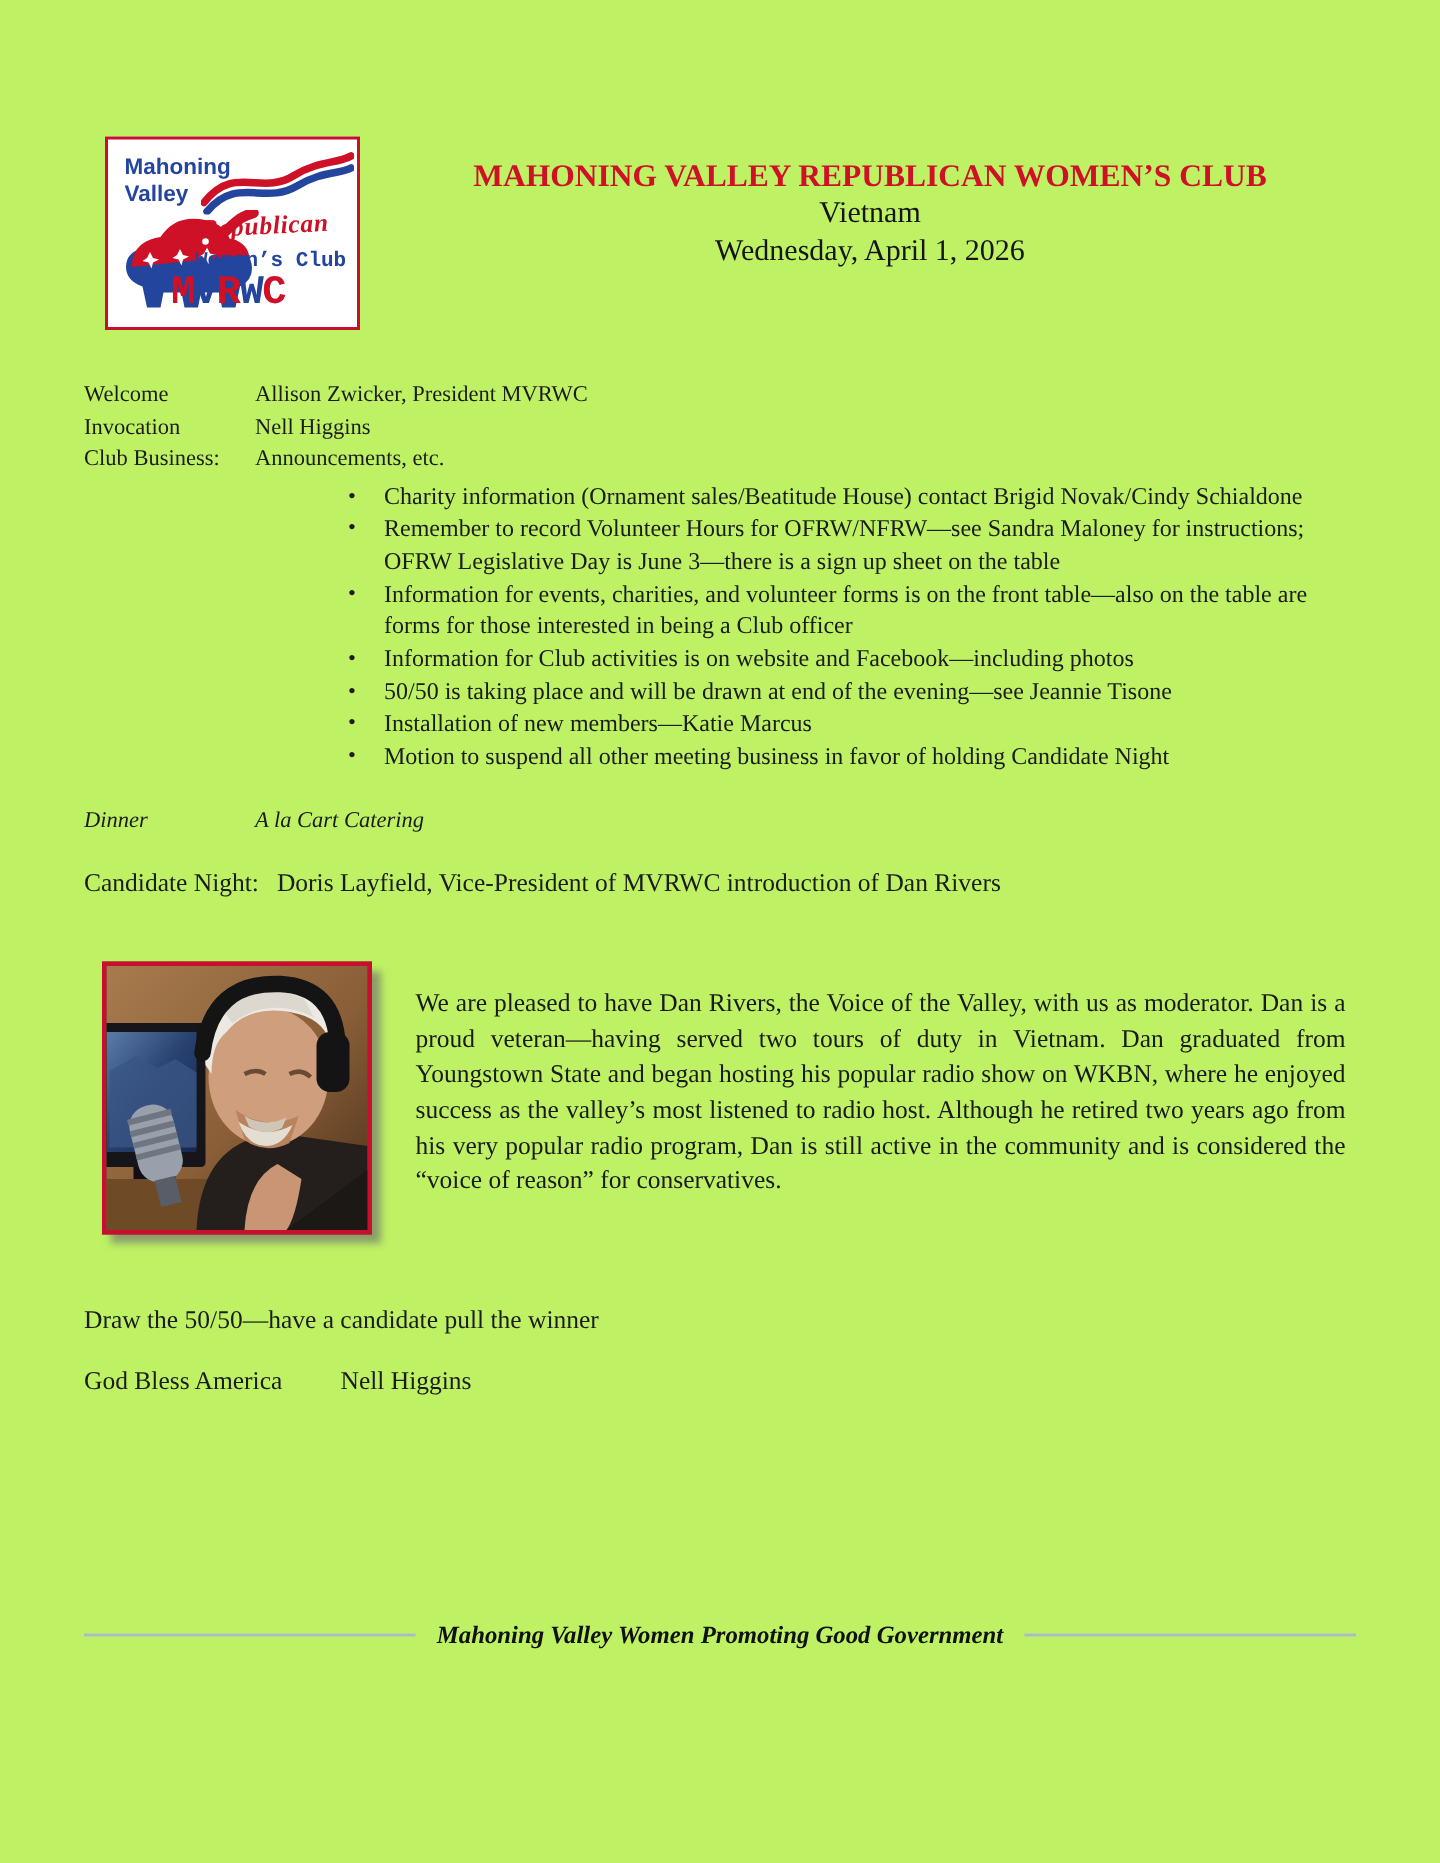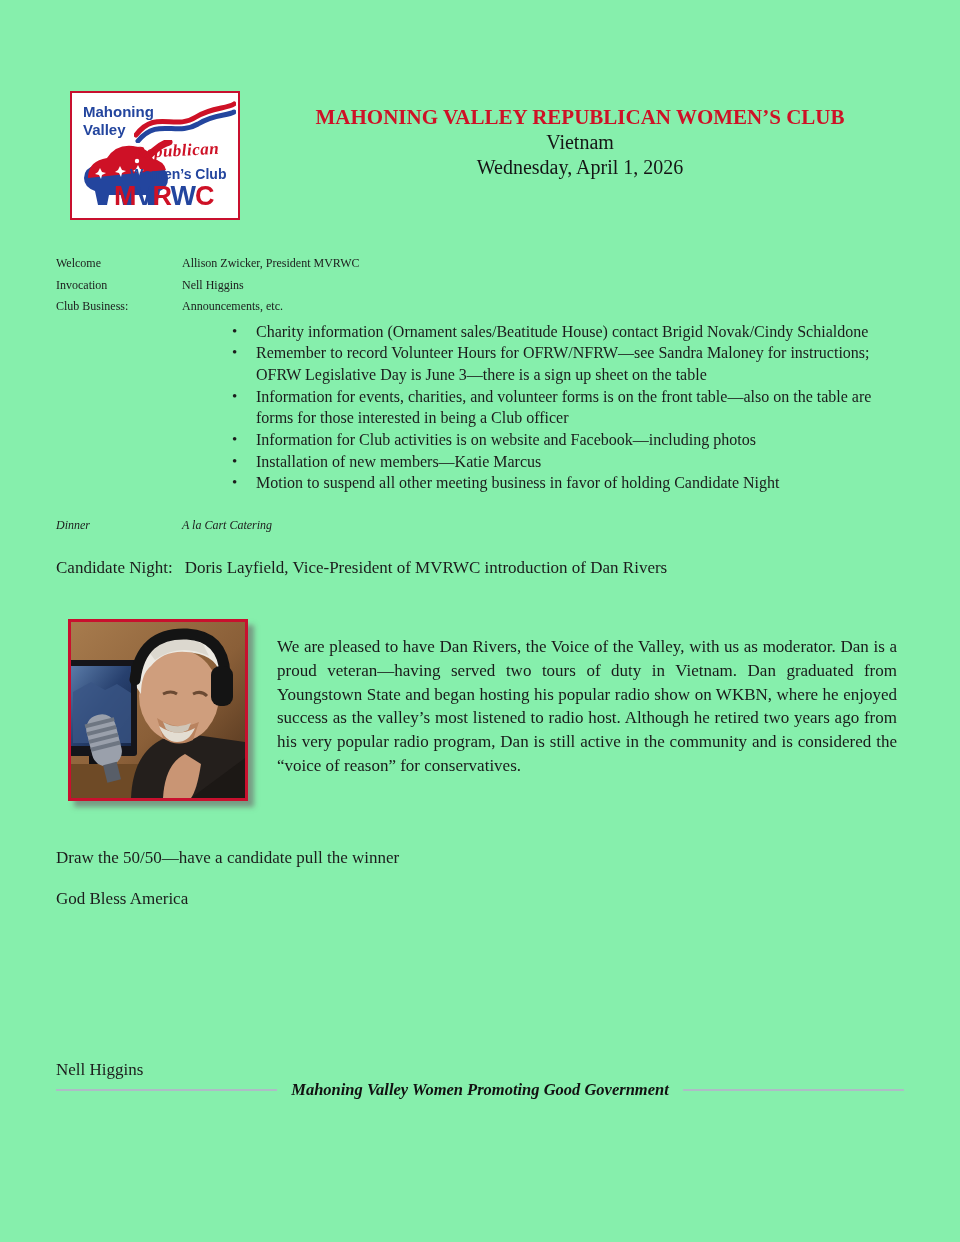--- a/index.html
+++ b/index.html
@@ -2,21 +2,21 @@
 <html><head>
 <meta charset="utf-8">
 <style>
   * { margin:0; padding:0; box-sizing:border-box; }
   html,body { background:#ffffff; }
   body {
     width:960px; height:1242px; position:relative;
     font-family:"Liberation Serif", serif; color:#1c1c1c;
     overflow:hidden;
   }
-  .page { position:absolute; inset:0; background:#86efac; }
+  .page { position:absolute; inset:0; background:#bef264; }
 
   
   .logo-box {
     position:absolute; left:70px; top:91px; width:170px; height:129px;
     border:2px solid #c8102e; background:#ffffff;
   }
   .logo-inner { position:relative; width:100%; height:100%; overflow:hidden; }
   .logo-name {
     position:absolute; left:11px; top:10px;
     font-family:"Liberation Sans", sans-serif; font-weight:bold;
@@ -24,42 +24,42 @@
   }
   .logo-ribbon { position:absolute; right:2px; top:8px; width:102px; height:42px; }
   .logo-script {
     position:absolute; left:62px; top:48px;
     font-family:"Liberation Serif", serif; font-style:italic; font-weight:bold;
     font-size:17px; color:#CE1126; transform:rotate(-3deg);
     letter-spacing:0.5px; white-space:nowrap;
   }
   .logo-club {
     position:absolute; left:58px; top:73px;
-    font-family:Liberation Sans, sans-serif; font-weight:bold;
+    font-family:Liberation Mono, monospace; font-weight:bold;
     font-size:14px; color:#23459E; white-space:nowrap;
   }
   .logo-acronym {
     position:absolute; left:42px; top:88px;
-    font-family:Liberation Sans, sans-serif; font-weight:bold;
+    font-family:Liberation Mono, monospace; font-weight:bold;
     font-size:27px; letter-spacing:-1px; white-space:nowrap;
   }
   .c-red { color:#CE1126; } .c-blue { color:#23459E; }
   .logo-elephant { position:absolute; left:2px; bottom:6px; width:104px; height:72px; }
 
   
   .title-block { position:absolute; left:240px; top:104px; width:680px; text-align:center; }
   .doc-title {
     color:#CE1126; font-weight:bold; font-size:21px; line-height:26px;
     letter-spacing:0px; white-space:nowrap;
   }
   .doc-sub { font-size:20px; line-height:25px; color:#151515; }
 
   
   .content { position:absolute; left:56px; top:253px; width:848px; }
-  .agenda-row { display:flex; font-size:12px; line-height:21.5px;gap:12px; }
+  .agenda-row { display:flex; font-size:15px; line-height:21.5px; }
   .agenda-row .lbl { width:114px; flex:0 0 114px; }
   .agenda-row .val { flex:1; }
 
   ul.bullets { list-style:none; margin:3px 0 0 174px; width:648px; }
   ul.bullets li {
     position:relative; padding-left:26px;
     font-size:16px; line-height:21.7px;
   }
   ul.bullets li::before {
     content:"\2022"; position:absolute; left:2px; top:0;
@@ -77,21 +77,21 @@
     border:3px solid #c8102e; background:#6b4a2e;
     box-shadow:6px 6px 5px rgba(110,110,110,0.65);
   }
   .photo-frame svg { display:block; width:100%; height:100%; }
   .bio {
     margin-left:29px; width:620px; padding-top:16px;
     font-size:17px; line-height:23.7px; text-align:justify; color:#1a1a1a;
   }
 
   .draw-line { margin-top:46px; font-size:17px; line-height:22px; }
-  .bless-row { margin-top:19px; display:flex; font-size:17px; line-height:22px;flex-direction:column; }
+  .bless-row { margin-top:19px; display:flex; font-size:17px; line-height:22px; }
   .bless-row .lbl { width:171px; flex:0 0 171px; }
 
   
   .footer {
     position:absolute; left:56px; right:56px; top:1078px; height:24px;
     display:flex; align-items:center;
   }
   .footer .rule { flex:1; height:0; border-top:2px solid #aebbc6; }
   .footer .tagline {
     margin:0 14px; font-weight:bold; font-style:italic;
@@ -147,20 +147,21 @@
     <div class="agenda-row">
       <span class="lbl">Club Business:</span>
       <span class="val">Announcements, etc.</span>
     </div>
 
     <ul class="bullets">
       <li>Charity information (Ornament sales/Beatitude House) contact Brigid Novak/Cindy Schialdone</li>
       <li>Remember to record Volunteer Hours for OFRW/NFRW—see Sandra Maloney for instructions; OFRW Legislative Day is June 3—there is a sign up sheet on the table</li>
       <li>Information for events, charities, and volunteer forms is on the front table—also on the table are forms for those interested in being a Club officer</li>
       <li>Information for Club activities is on website and Facebook—including photos</li>
+      <li>50/50 is taking place and will be drawn at end of the evening—see Jeannie Tisone</li>
       <li>Installation of new members—Katie Marcus</li>
       <li>Motion to suspend all other meeting business in favor of holding Candidate Night</li>
     </ul>
 
     <div class="agenda-row dinner-row">
       <span class="lbl">Dinner</span>
       <span class="val">A la Cart Catering</span>
     </div>
 
     <div class="candidate-line">

